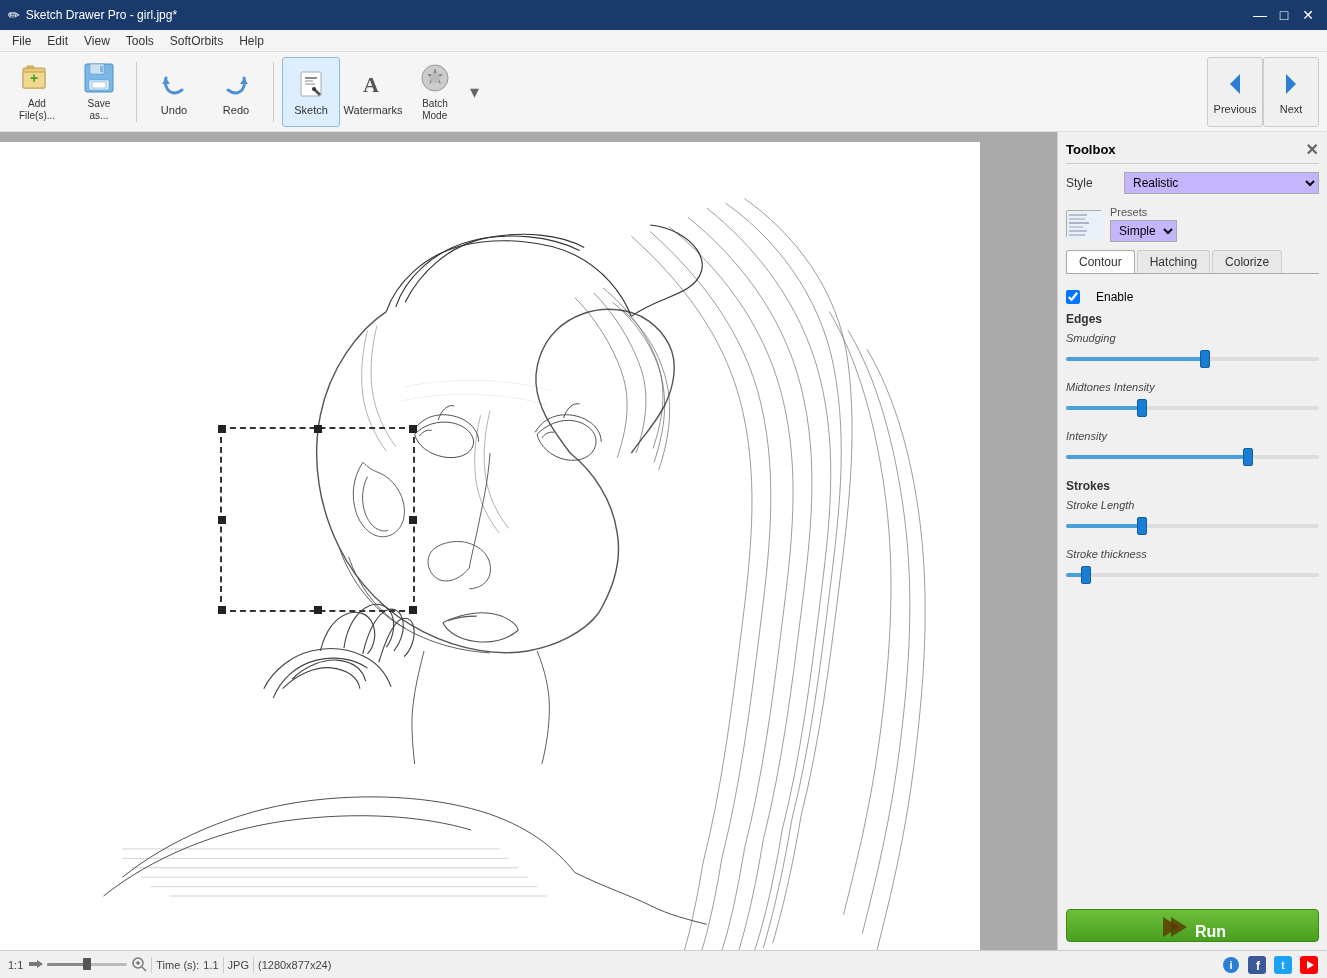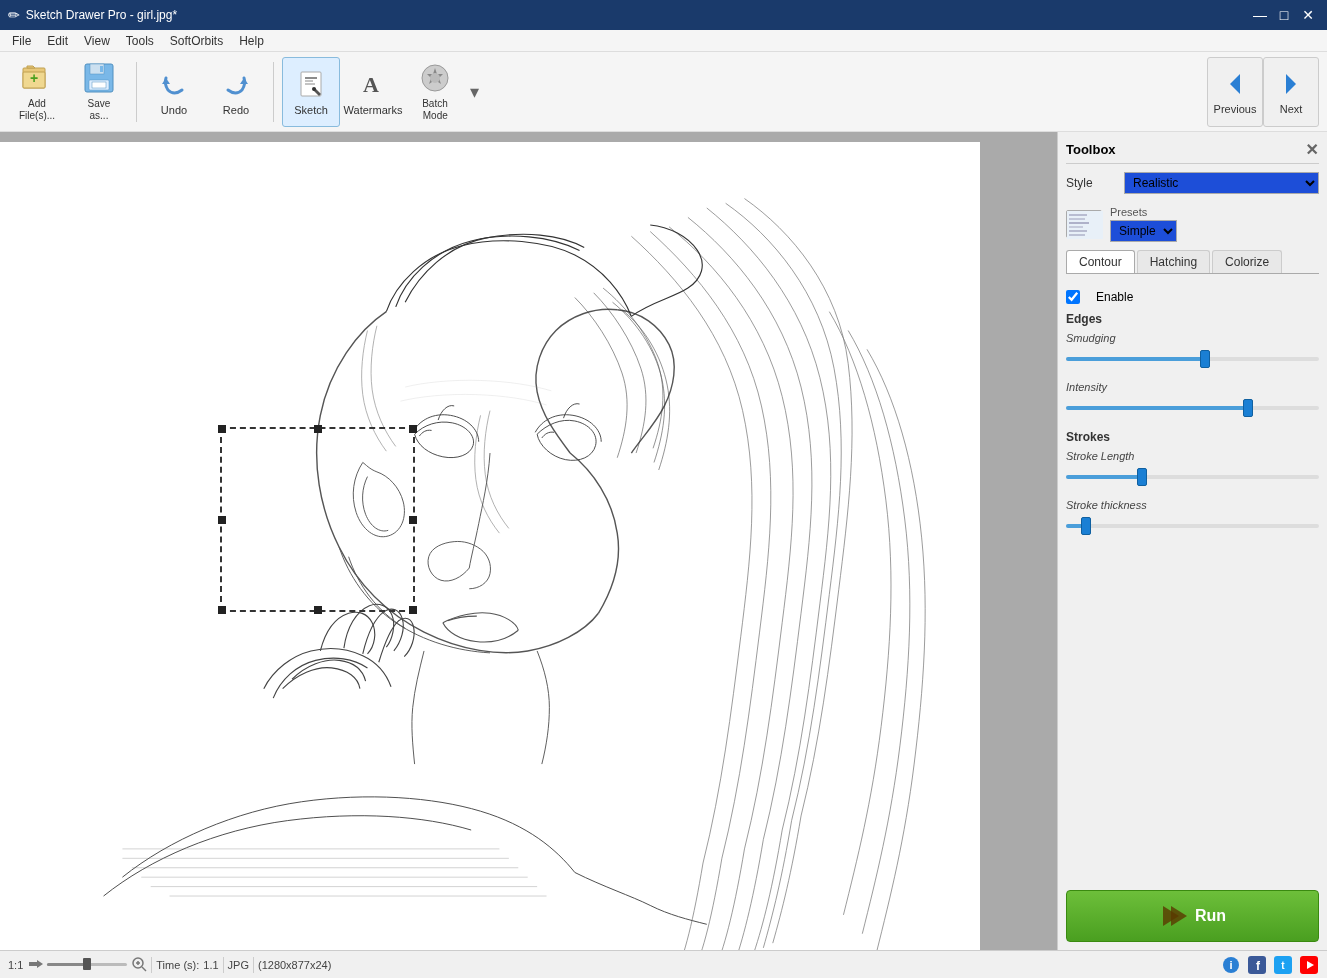--- a/index.html
+++ b/index.html
@@ -161,21 +161,21 @@
       align-items: center;
       gap: 8px;
       margin-bottom: 4px;
     }
     .form-label { font-size: 12px; color: #333; min-width: 50px; }
 
     select.style-select {
       flex: 1;
       padding: 2px 4px;
       border: 1px solid #aaa;
-      background: #1d4ed8;
+      background: #c4b5fd;
       font-size: 12px;
       cursor: pointer;
     }
 
     .presets-row {
       display: flex;
       align-items: center;
       gap: 8px;
     }
     .presets-icon {
@@ -222,30 +222,30 @@
       font-size: 12px; color: #333; font-weight: 600; margin-bottom: 6px; margin-top: 4px;
     }
 
     
     .slider-container { margin-bottom: 10px; }
     .slider-label { font-size: 11px; color: #444; margin-bottom: 3px; font-style: italic; }
 
     
     .run-btn {
       width: 100%;
-      height: 52px;
+      height: 33px;
       background: linear-gradient(to bottom, #6dbf3a, #4a9f20);
       border: 1px solid #3a8a10;
       border-radius: 4px;
       color: white;
       font-size: 16px;
       font-weight: bold;
       cursor: pointer;
       display: flex;
-      align-items: center;
+      align-items: flex-end;
       justify-content: center;
       gap: 8px;
       margin-top: auto;
     }
 
     
     .status-bar {
       height: 28px;
       background: #f0f0f0;
       border-top: 1px solid #ccc;
@@ -371,21 +371,21 @@
   </button>
 
   <button class="toolbar-btn">
     <div class="toolbar-icon">
       <svg width="32" height="32" viewBox="0 0 32 32">
         <circle cx="16" cy="16" r="13" fill="#ccc" stroke="#999" stroke-width="1"></circle>
         <path d="M16 6 L18 12 L24 12 L20 16 L22 22 L16 18 L10 22 L12 16 L8 12 L14 12 Z" fill="#888"></path>
         <circle cx="16" cy="16" r="5" fill="#bbb"></circle>
       </svg>
     </div>
-    <span style="font-size:10px; text-align:right; line-height:1.2;">Batch<br>Mode</span>
+    <span style="font-size:10px; text-align:left; line-height:1.2;">Batch<br>Mode</span>
   </button>
 
   <div style="font-size:18px; color:#666; margin-left:2px;">▾</div>
 
   <div class="toolbar-nav">
     <button class="nav-btn">
       <svg width="30" height="30" viewBox="0 0 30 30">
         <polygon points="20,5 10,15 20,25" fill="#2a7fd4"></polygon>
       </svg>
       <span>Previous</span>
@@ -596,20 +596,29 @@
       <div class="slider-container">
         <div class="slider-label">Smudging</div>
         <div style="position:relative; height:24px; display:flex; align-items:center;">
           <div style="width:100%; height:4px; background:#ddd; border-radius:2px; position:relative;">
             <div style="width:55%; height:100%; background:#4a9eda; border-radius:2px 0 0 2px;"></div>
             <div style="width:10px; height:18px; background:#1a7fd4; border:1px solid #1060a0; border-radius:2px; position:absolute; left:calc(55% - 5px); top:-7px; cursor:pointer;"></div>
           </div>
         </div>
       </div>
 
+      <div class="slider-container">
+        <div class="slider-label">Midtones Intensity</div>
+        <div style="position:relative; height:24px; display:flex; align-items:center;">
+          <div style="width:100%; height:4px; background:#ddd; border-radius:2px; position:relative;">
+            <div style="width:30%; height:100%; background:#4a9eda; border-radius:2px 0 0 2px;"></div>
+            <div style="width:10px; height:18px; background:#1a7fd4; border:1px solid #1060a0; border-radius:2px; position:absolute; left:calc(30% - 5px); top:-7px; cursor:pointer;"></div>
+          </div>
+        </div>
+      </div>
 
       <div class="slider-container">
         <div class="slider-label">Intensity</div>
         <div style="position:relative; height:24px; display:flex; align-items:center;">
           <div style="width:100%; height:4px; background:#ddd; border-radius:2px; position:relative;">
             <div style="width:72%; height:100%; background:#4a9eda; border-radius:2px 0 0 2px;"></div>
             <div style="width:10px; height:18px; background:#1a7fd4; border:1px solid #1060a0; border-radius:2px; position:absolute; left:calc(72% - 5px); top:-7px; cursor:pointer;"></div>
           </div>
         </div>
       </div>

